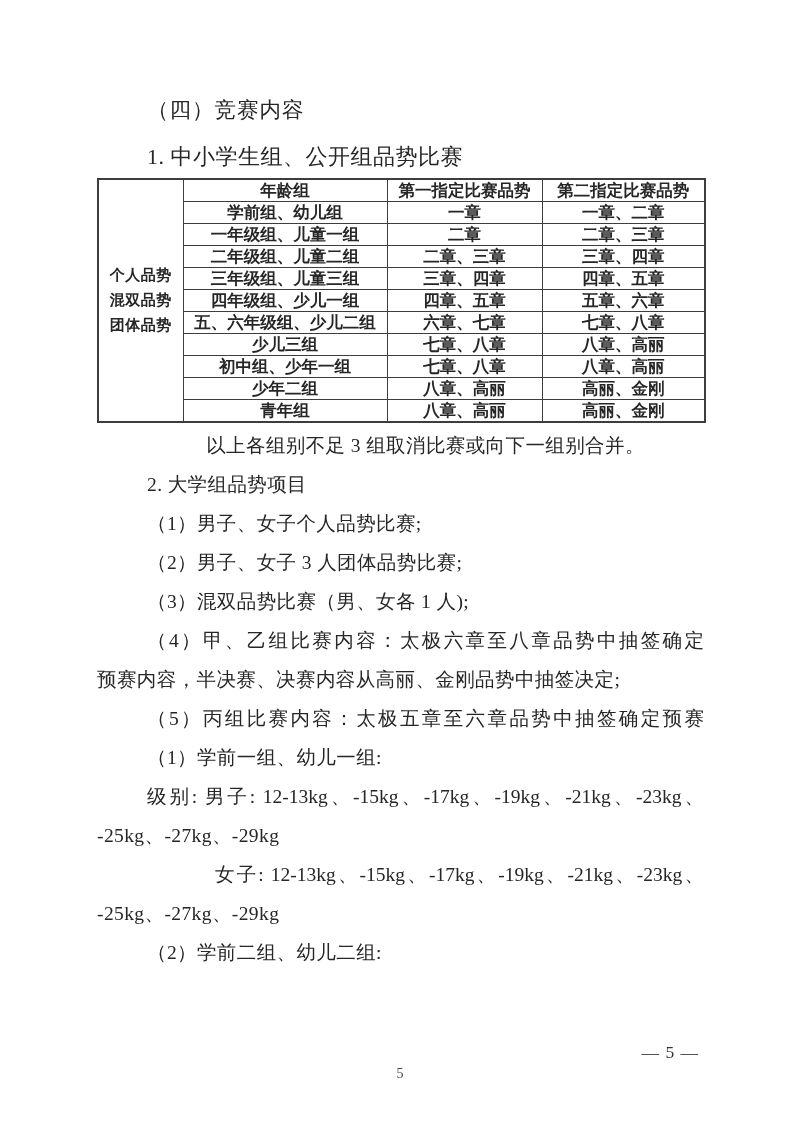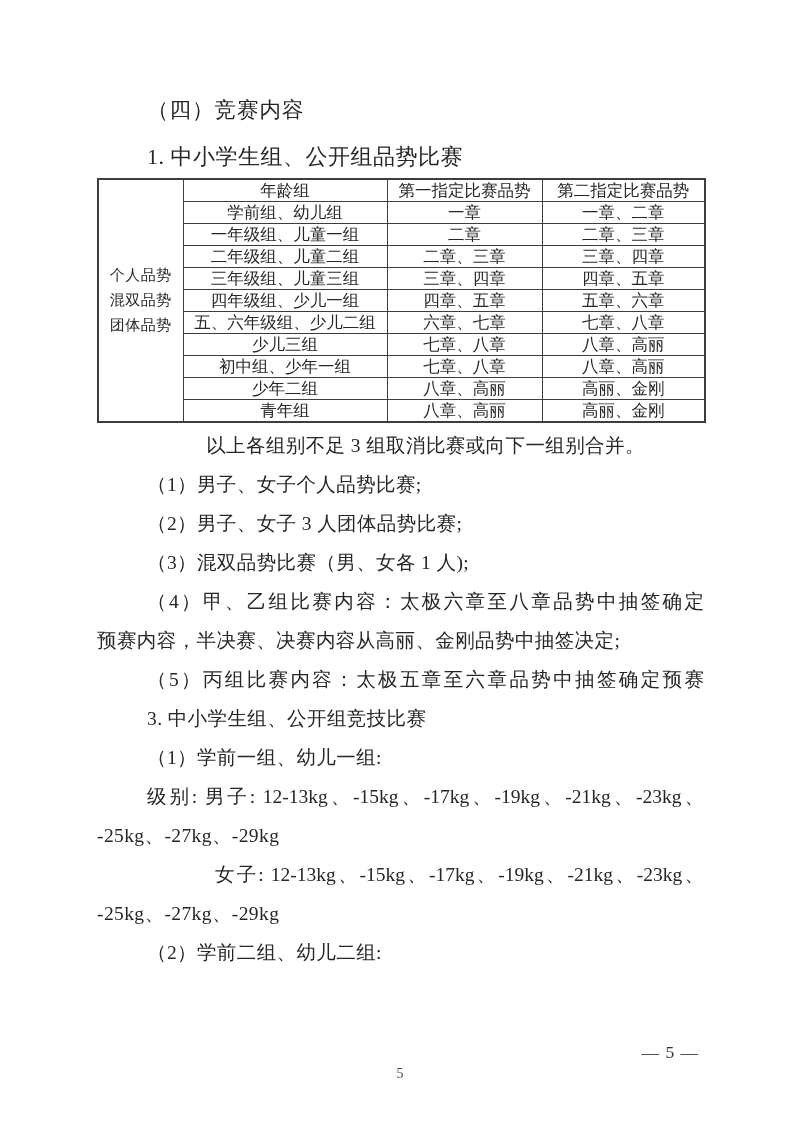--- a/index.html
+++ b/index.html
@@ -28,20 +28,21 @@
   table.poomsae td {
     border:1.5px solid #3d3d3d;
     text-align:center;
     vertical-align:middle;
     font-size:16.5px;
     height:21.8px;
     line-height:21px;
     padding:0 10px;
     white-space:nowrap;
     overflow:hidden;
+    font-weight:bold;
   }
   td.side span { display:block; line-height:25px; font-size:15px; letter-spacing:0.5px; }
 
   .line  { font-size:19.5px; line-height:39px; letter-spacing:0.4px; white-space:nowrap; }
   .ind   { padding-left:50px; }
   .ind2  { padding-left:118px; }
   .just  { text-align:justify; text-align-last:justify; letter-spacing:0; white-space:normal; }
   .first { margin-top:3px;text-align:center; }
 
   .footer-marker {
@@ -127,27 +128,27 @@
       </tr>
       <tr>
         <td>青年组</td>
         <td>八章、高丽</td>
         <td>高丽、金刚</td>
       </tr>
     </tbody>
       </table>
 
     <div class="line ind first">以上各组别不足 3 组取消比赛或向下一组别合并。</div>
+    <div class="line ind">2. 大学组品势项目</div>
     <div class="line ind">（1）男子、女子个人品势比赛;</div>
     <div class="line ind">（2）男子、女子 3 人团体品势比赛;</div>
     <div class="line ind">（3）混双品势比赛（男、女各 1 人);</div>
     <div class="line ind just">（4）甲、乙组比赛内容：太极六章至八章品势中抽签确定</div>
     <div class="line">预赛内容，半决赛、决赛内容从高丽、金刚品势中抽签决定;</div>
     <div class="line ind just">（5）丙组比赛内容：太极五章至六章品势中抽签确定预赛</div>
-    <div class="line ind">3. 中小学生组、公开组竞技比赛</div>
     <div class="line ind">（1）学前一组、幼儿一组:</div>
     <div class="line ind just">级别: 男子: 12-13kg、-15kg、-17kg、-19kg、-21kg、-23kg、</div>
     <div class="line">-25kg、-27kg、-29kg</div>
     <div class="line ind2 just">女子: 12-13kg、-15kg、-17kg、-19kg、-21kg、-23kg、</div>
     <div class="line">-25kg、-27kg、-29kg</div>
     <div class="line ind">（2）学前二组、幼儿二组:</div>
 
   </div>
 
   <div class="footer-marker">— 5 —</div>

